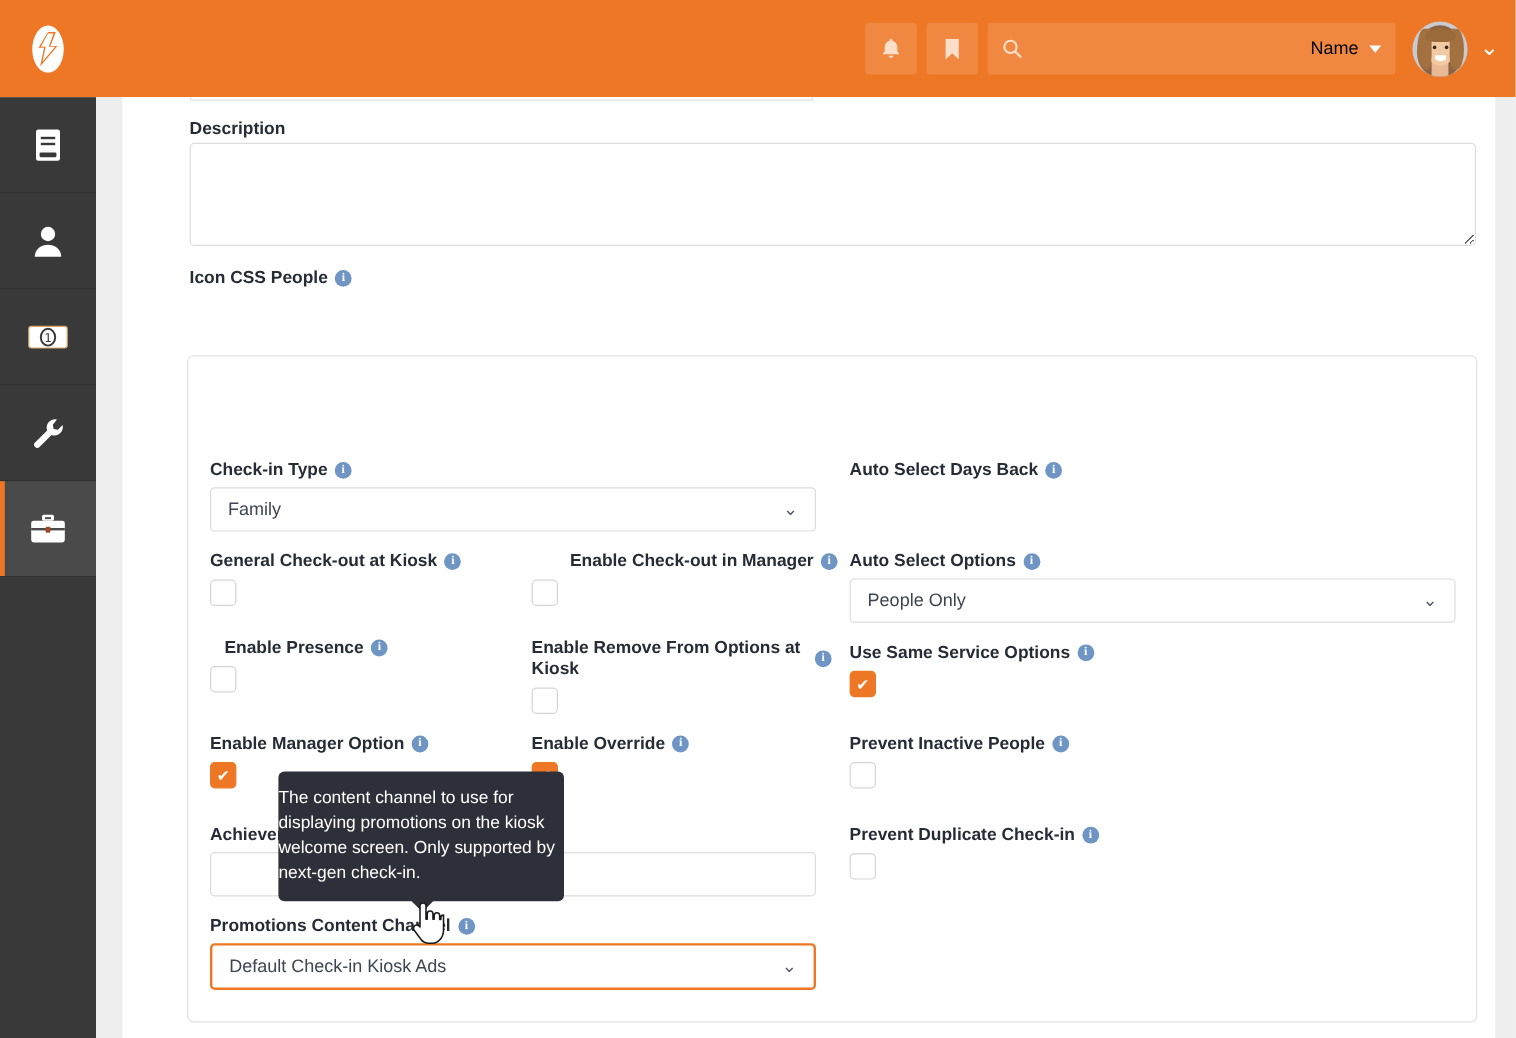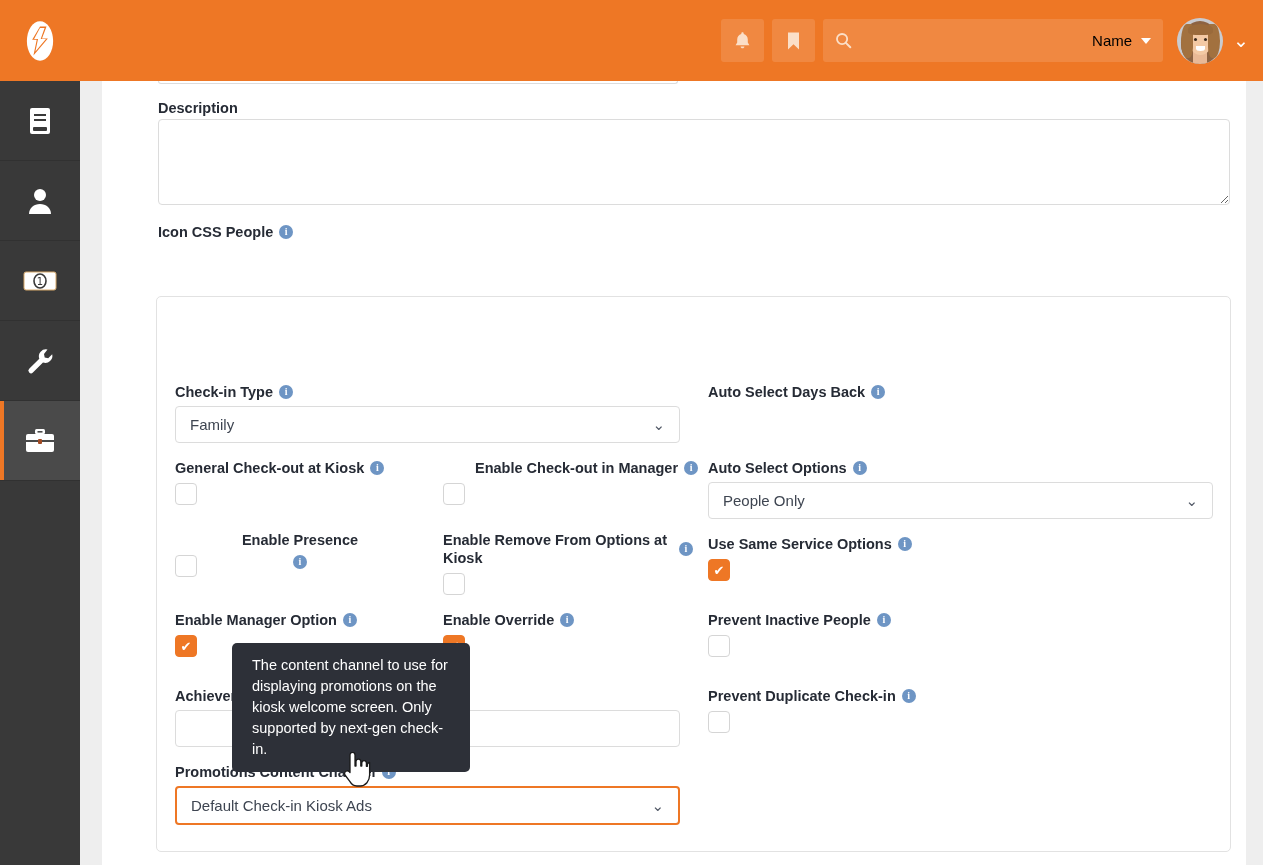--- a/index.html
+++ b/index.html
@@ -214,21 +214,21 @@
     font-size: 13px;
     line-height: 1;
   }
 
   
   .tooltip {
     position: absolute;
     background: #2d3038;
     color: #ffffff;
     border-radius: 5px;
-    padding: 12px 20px;
+    padding: 12px 0;
     font-size: 14.5px;
     line-height: 1.45;
     width: 238px;
     z-index: 60;
   }
   .tooltip::after {
     content: "";
     position: absolute;
     left: 110px; bottom: -9px;
     width: 0; height: 0;
@@ -363,21 +363,21 @@
         <span>Family</span>
         <span class="chev-sm">⌄</span>
       </div>
 
       <div style="position:absolute;left:18px;top:162px;width:250px;" class="field-label">
         <span>General Check-out at Kiosk</span>
         <span class="info-dot">i</span>
       </div>
       <div class="cb" style="position:absolute;left:18px;top:186px;"></div>
 
-      <div style="position:absolute;left:18px;top:234px;width:250px;flex-direction:column;" class="field-label">
+      <div style="position:absolute;left:30px;top:234px;width:250px;" class="field-label">
         <span>Enable Presence</span>
         <span class="info-dot">i</span>
       </div>
       <div class="cb" style="position:absolute;left:18px;top:258px;"></div>
 
       <div style="position:absolute;left:18px;top:314px;width:280px;" class="field-label">
         <span>Enable Manager Option</span>
         <span class="info-dot">i</span>
       </div>
       <div class="cb on" style="position:absolute;left:18px;top:338px;"></div>

